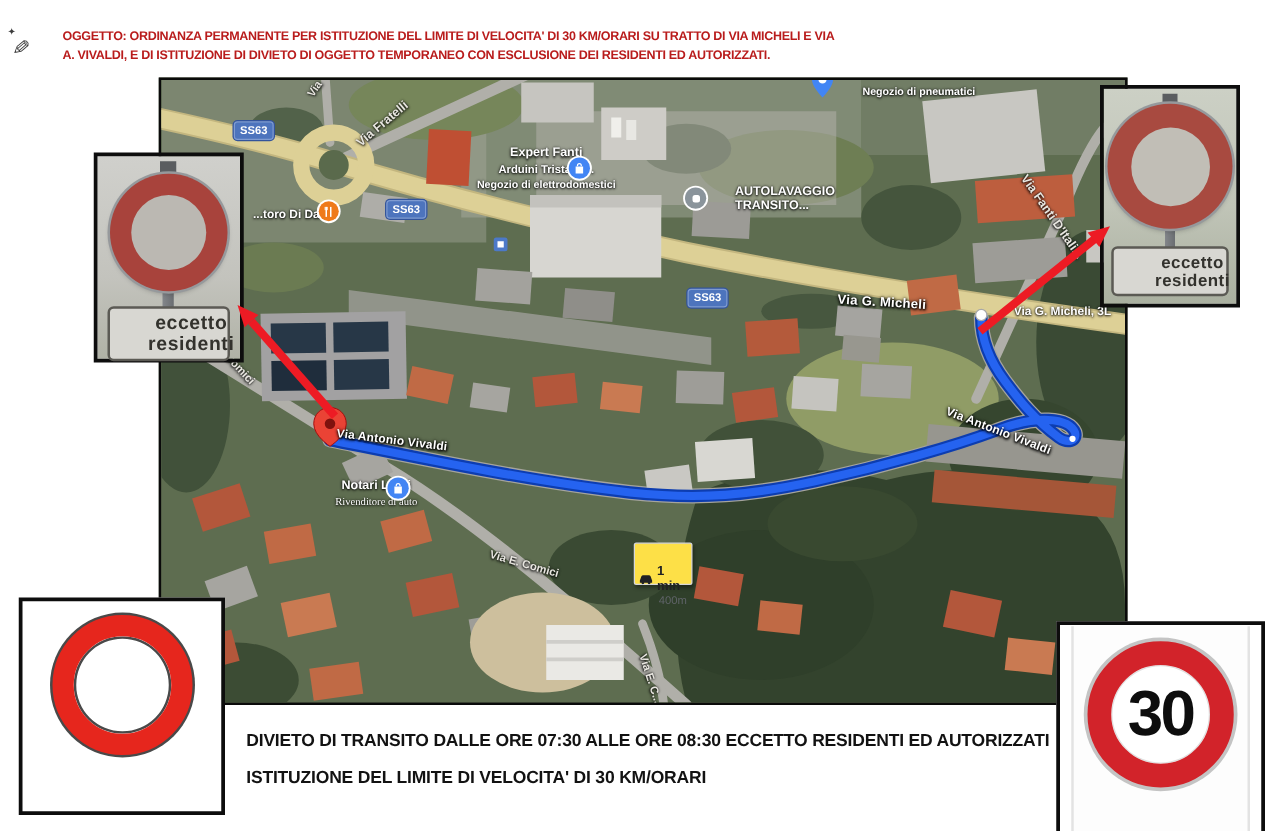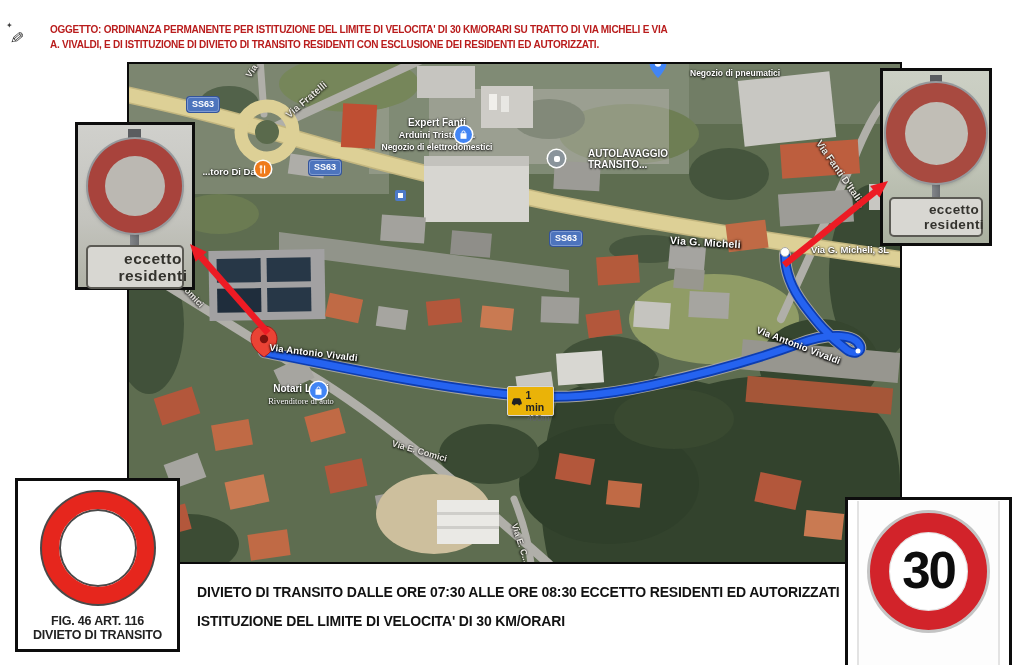--- a/index.html
+++ b/index.html
@@ -25,22 +25,22 @@
             text-shadow:0 1px 2px rgba(0,0,0,.95),0 0 3px rgba(0,0,0,.9),1px 1px 2px rgba(0,0,0,.9);}
   .street-lbl{color:#e8e6e0;font-size:9px;
             text-shadow:0 1px 2px rgba(0,0,0,.9),0 0 2px rgba(0,0,0,.85);}
   .poi-lbl{color:#fff;text-shadow:0 1px 2px rgba(0,0,0,.92),0 0 2px rgba(0,0,0,.85);margin-left:18px;}
   .badge-ss{position:absolute;z-index:3;background:#4d74bd;color:#fff;font-size:9px;font-weight:bold;
             padding:1px 4px 2px 4px;border-radius:3px;border:1px solid #7f9bd1;box-shadow:0 0 0 1px #33549b;line-height:10px;}
   .poi-icon{position:absolute;z-index:3;border-radius:50%;display:flex;align-items:center;justify-content:center;}
   .poi-icon .dot{width:6px;height:6px;background:#fff;border-radius:2px;}
   .pin-pneu{position:absolute;z-index:3;}
 
-  .eta{position:absolute;z-index:3;background:#eab308;border:1px solid #d7d7d7;border-radius:2px;
-       box-shadow:1px 2px 3px rgba(0,0,0,.35);width:47px;height:30px;padding:2px 3px;box-sizing:border-box;}
+  .eta{position:absolute;z-index:3;background:#fde047;border:1px solid #d7d7d7;border-radius:2px;
+       box-shadow:1px 2px 3px rgba(0,0,0,.35);width:47px;height:30px;padding:16px 3px;box-sizing:border-box;margin-top:48px;}
   .eta-top{display:flex;align-items:center;gap:3px;font-size:10.5px;font-weight:bold;color:#202124;line-height:12px;}
   .eta-dist{font-size:9px;color:#5f6368;line-height:10px;margin-left:16px;font-weight:normal;}
 
   
   .signbox{position:absolute;border:3px solid #0d0d0d;box-sizing:border-box;z-index:5;}
   .photo-left{left:75px;top:122px;width:120px;height:168px;background:linear-gradient(180deg,#d0d0cc 0%,#c3c3bd 60%,#b0b2a6 100%);}
   .photo-right{left:880px;top:68px;width:112px;height:178px;background:linear-gradient(180deg,#ccd0c5 0%,#c0c4b7 55%,#aab0a0 100%);}
   .pole{position:absolute;background:linear-gradient(90deg,#83868a,#6a6d71);}
   .bracket{position:absolute;background:#5a5d60;}
   .ring-photo{position:absolute;border-radius:50%;display:flex;align-items:center;justify-content:center;
@@ -79,21 +79,21 @@
 
 <div class="page" style="--route-blue: #2563f0; --arrow-red: #ed1b24; --sign-red: #d2232a;">
 
   <div class="pen">
     <span class="pen-glyph">✎</span>
     <span class="pen-spark">✦</span>
   </div>
 
   <div class="subject">
     <div class="subject-line">OGGETTO: ORDINANZA PERMANENTE PER ISTITUZIONE DEL LIMITE DI VELOCITA' DI 30 KM/ORARI SU TRATTO DI VIA MICHELI E VIA</div>
-    <div class="subject-line">A. VIVALDI, E DI ISTITUZIONE DI DIVIETO DI TRANSITO RESIDENTI CON ESCLUSIONE DEI RESIDENTI ED AUTORIZZATI.</div>
+    <div class="subject-line">A. VIVALDI, E DI ISTITUZIONE DI DIVIETO DI OGGETTO TEMPORANEO CON ESCLUSIONE DEI RESIDENTI ED AUTORIZZATI.</div>
   </div>
 
   <div class="map">
     <svg class="mapbg" viewBox="0 0 771 498" xmlns="http://www.w3.org/2000/svg">
       <rect width="771" height="498" fill="#5e6d50"></rect>
       <g>
         <rect x="0" y="0" width="260" height="130" fill="#9aa090" opacity=".5"></rect>
         <rect x="240" y="0" width="320" height="110" fill="#aab0a2" opacity=".45"></rect>
         <rect x="560" y="0" width="211" height="60" fill="#8f9585" opacity=".4"></rect>
         <ellipse cx="585" cy="255" rx="85" ry="45" fill="#909c66"></ellipse>
@@ -301,24 +301,20 @@
       <div class="disc" style="width:63px;height:63px;background:#c1beb6;"></div>
     </div>
     <div class="plaque" style="left:6px;right:6px;top:126px;height:36px;font-size:13.5px;line-height:15px;letter-spacing:.4px;">
       <div>eccetto</div>
       <div>residenti</div>
     </div>
   </div>
 
   <div class="signbox fig-box">
     <div class="fig-ring"></div>
-    <div class="fig-caption">
-      <div>FIG. 46 ART. 116</div>
-      <div>DIVIETO DI TRANSITO</div>
-    </div>
   </div>
 
   <div class="signbox speed-box">
     <div class="speed-plate"></div>
     <div class="speed-ring">
       <span class="speed-value">30</span>
     </div>
   </div>
 
   <div class="footer-line footer-line1">DIVIETO DI TRANSITO DALLE ORE 07:30 ALLE ORE 08:30 ECCETTO RESIDENTI ED AUTORIZZATI</div>

